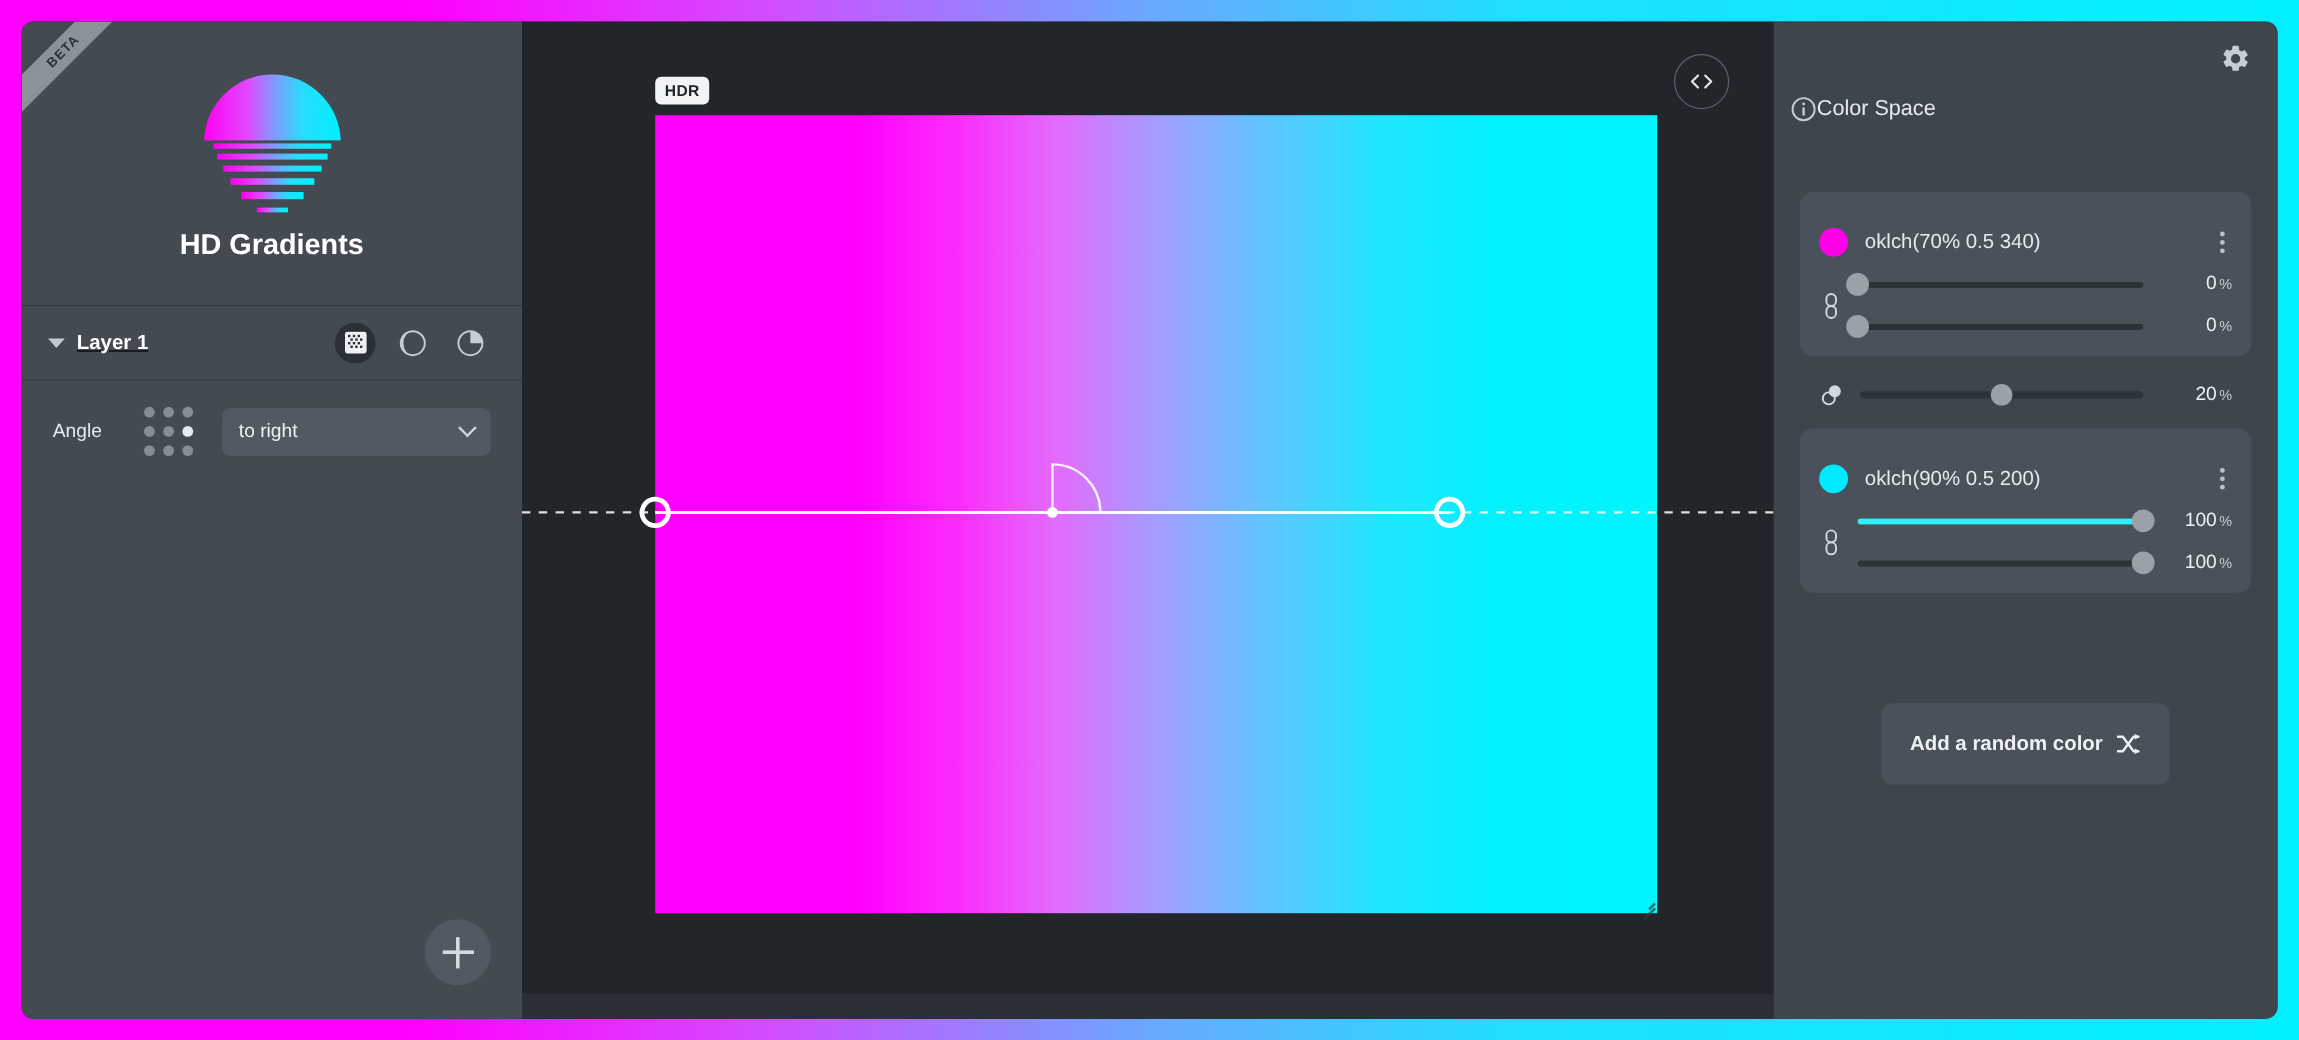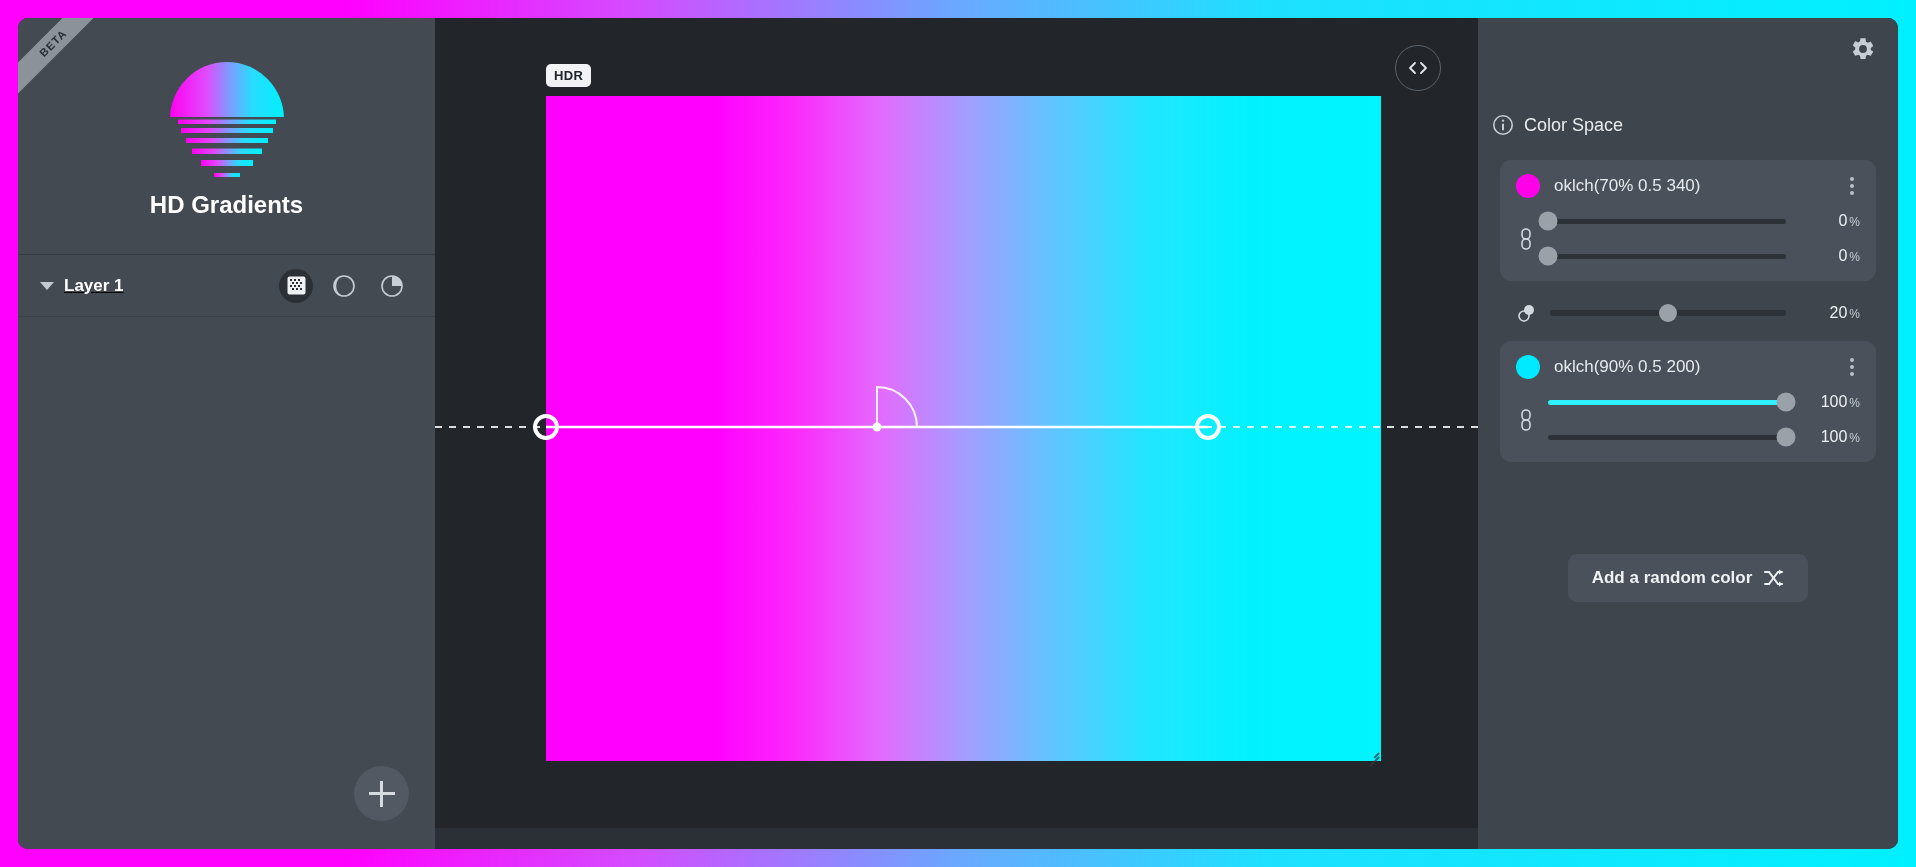--- a/index.html
+++ b/index.html
@@ -278,23 +278,22 @@
     display: flex; flex-direction: column;
     position: relative;
   }
   .right-top {
     height: 62px;
     display: flex; align-items: center; justify-content: flex-end;
     padding-right: 22px;
   }
   .gear { cursor: pointer; }
   .cspace-row {
-    display: flex; align-items: flex-end;
+    display: flex; align-items: flex-start;
     padding: 0 20px 0 14px;
-    gap: 10px;
     height: 56px;
   }
   .info-icon { flex: 0 0 22px; }
   .cspace-label { font-size: 18px; color: #e8ebee; }
   .cspace-select {
     margin-left: auto;
     width: 172px; height: 42px;
     background: #525962;
     border-radius: 8px;
     display: flex; align-items: center;
@@ -309,21 +308,21 @@
     border-bottom: 2px solid #cfd5db;
     transform: rotate(45deg) translate(-2px,-2px);
   }
 
   .stops { padding: 24px 22px 0 22px; }
   .stop-card {
     background: #4a515a;
     border-radius: 11px;
     padding: 14px 16px 16px 16px;
   }
-  .stop-head { display: flex; align-items: center; gap: 14px; }
+  .stop-head { display: flex; align-items: center; gap: 14px; margin-top: 16px; }
   .stop-dot { width: 24px; height: 24px; border-radius: 50%; flex: 0 0 24px; }
   .stop-name { font-size: 17px; color: #e6eaee; }
   .kebab { margin-left: auto; cursor: pointer; padding: 2px 6px; display: flex; flex-direction: column; gap: 3px; }
   .kebab i { width: 4px; height: 4px; border-radius: 50%; background: #b9c0c7; display: block; }
 
   .dual { display: flex; align-items: center; gap: 12px; margin-top: 14px; }
   .link-icon { width: 20px; flex: 0 0 20px; }
   .dual-sliders { flex: 1; display: flex; flex-direction: column; gap: 17px; }
   .srow { display: flex; align-items: center; gap: 12px; }
   .srow .track { height: 5px; }
@@ -338,21 +337,21 @@
   }
   .mid-icon { width: 22px; flex: 0 0 22px; }
 
   .random-wrap {
     display: flex; justify-content: center;
     margin-top: 92px;
   }
   .random-btn {
     background: #4a515a;
     border-radius: 9px;
-    padding: 14px 24px;
+    padding: 24px 24px;
     color: #eef1f4;
     font-size: 17px; font-weight: bold;
     display: flex; align-items: center; gap: 12px;
     cursor: pointer;
   }
 </style>
 </head>
 <body>
 
 <div id="app">
@@ -432,20 +431,38 @@
         <div class="licon">
           <svg width="24" height="24" viewBox="0 0 24 24">
             <circle cx="12" cy="12" r="10" fill="none" stroke="#c6cdd4" stroke-width="1.6"></circle>
             <path d="M12 12 L12 2 A10 10 0 0 1 22 12 Z" fill="#c6cdd4"></path>
           </svg>
         </div>
       </div>
     </div>
 
     <div class="angle-wrap">
+      <div class="angle-row">
+        <div class="angle-label">Angle</div>
+        <div class="dotgrid">
+          <i></i>
+            <i></i>
+            <i></i>
+          <i></i>
+            <i></i>
+            <i class="on"></i>
+          <i></i>
+            <i></i>
+            <i></i>
+        </div>
+        <div class="select">
+          <span>to right</span>
+          <span class="chev"></span>
+        </div>
+      </div>
 
     </div>
 
     <div class="layer-body">
       <div class="add-layer">
         <span class="plus"></span>
       </div>
     </div>
 
   </div>

